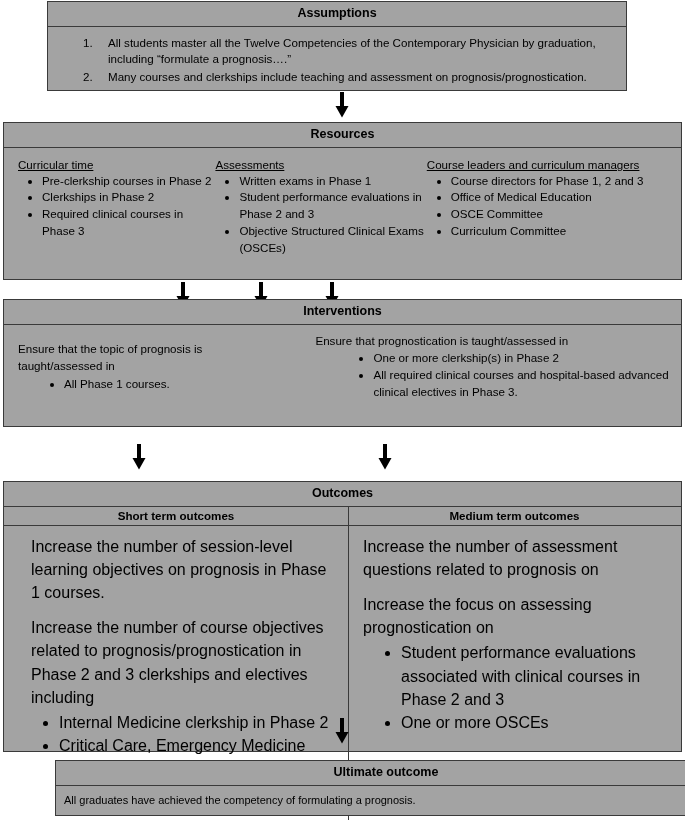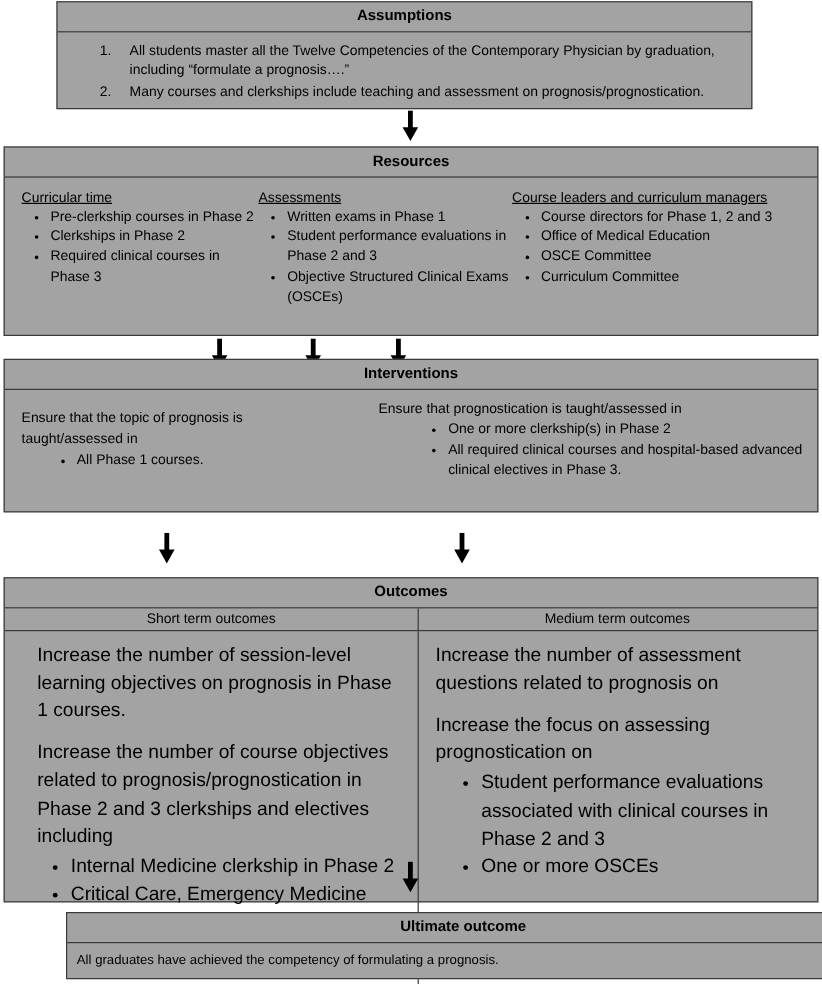--- a/index.html
+++ b/index.html
@@ -103,21 +103,21 @@
   }
 
   
   #outcomes-box { left: 3px; top: 481px; width: 679px; height: 271px; }
   .outcomes-subheads {
     display: flex;
     border-bottom: 1.5px solid #3a3a3a;
   }
   .subhead {
     text-align: center;
-    font-weight: normal;
+    font-weight: bold;
     font-size: 11.6px;
     padding: 2px 0 3px 0;
     box-sizing: border-box;
   }
   .subhead.left { width: 345px; border-right: 1.5px solid #3a3a3a; }
   .subhead.right { width: 331px; }
   .outcomes-cols { display: flex; align-items: stretch; }
   .ocol {
     box-sizing: border-box;
     font-size: 16px;

